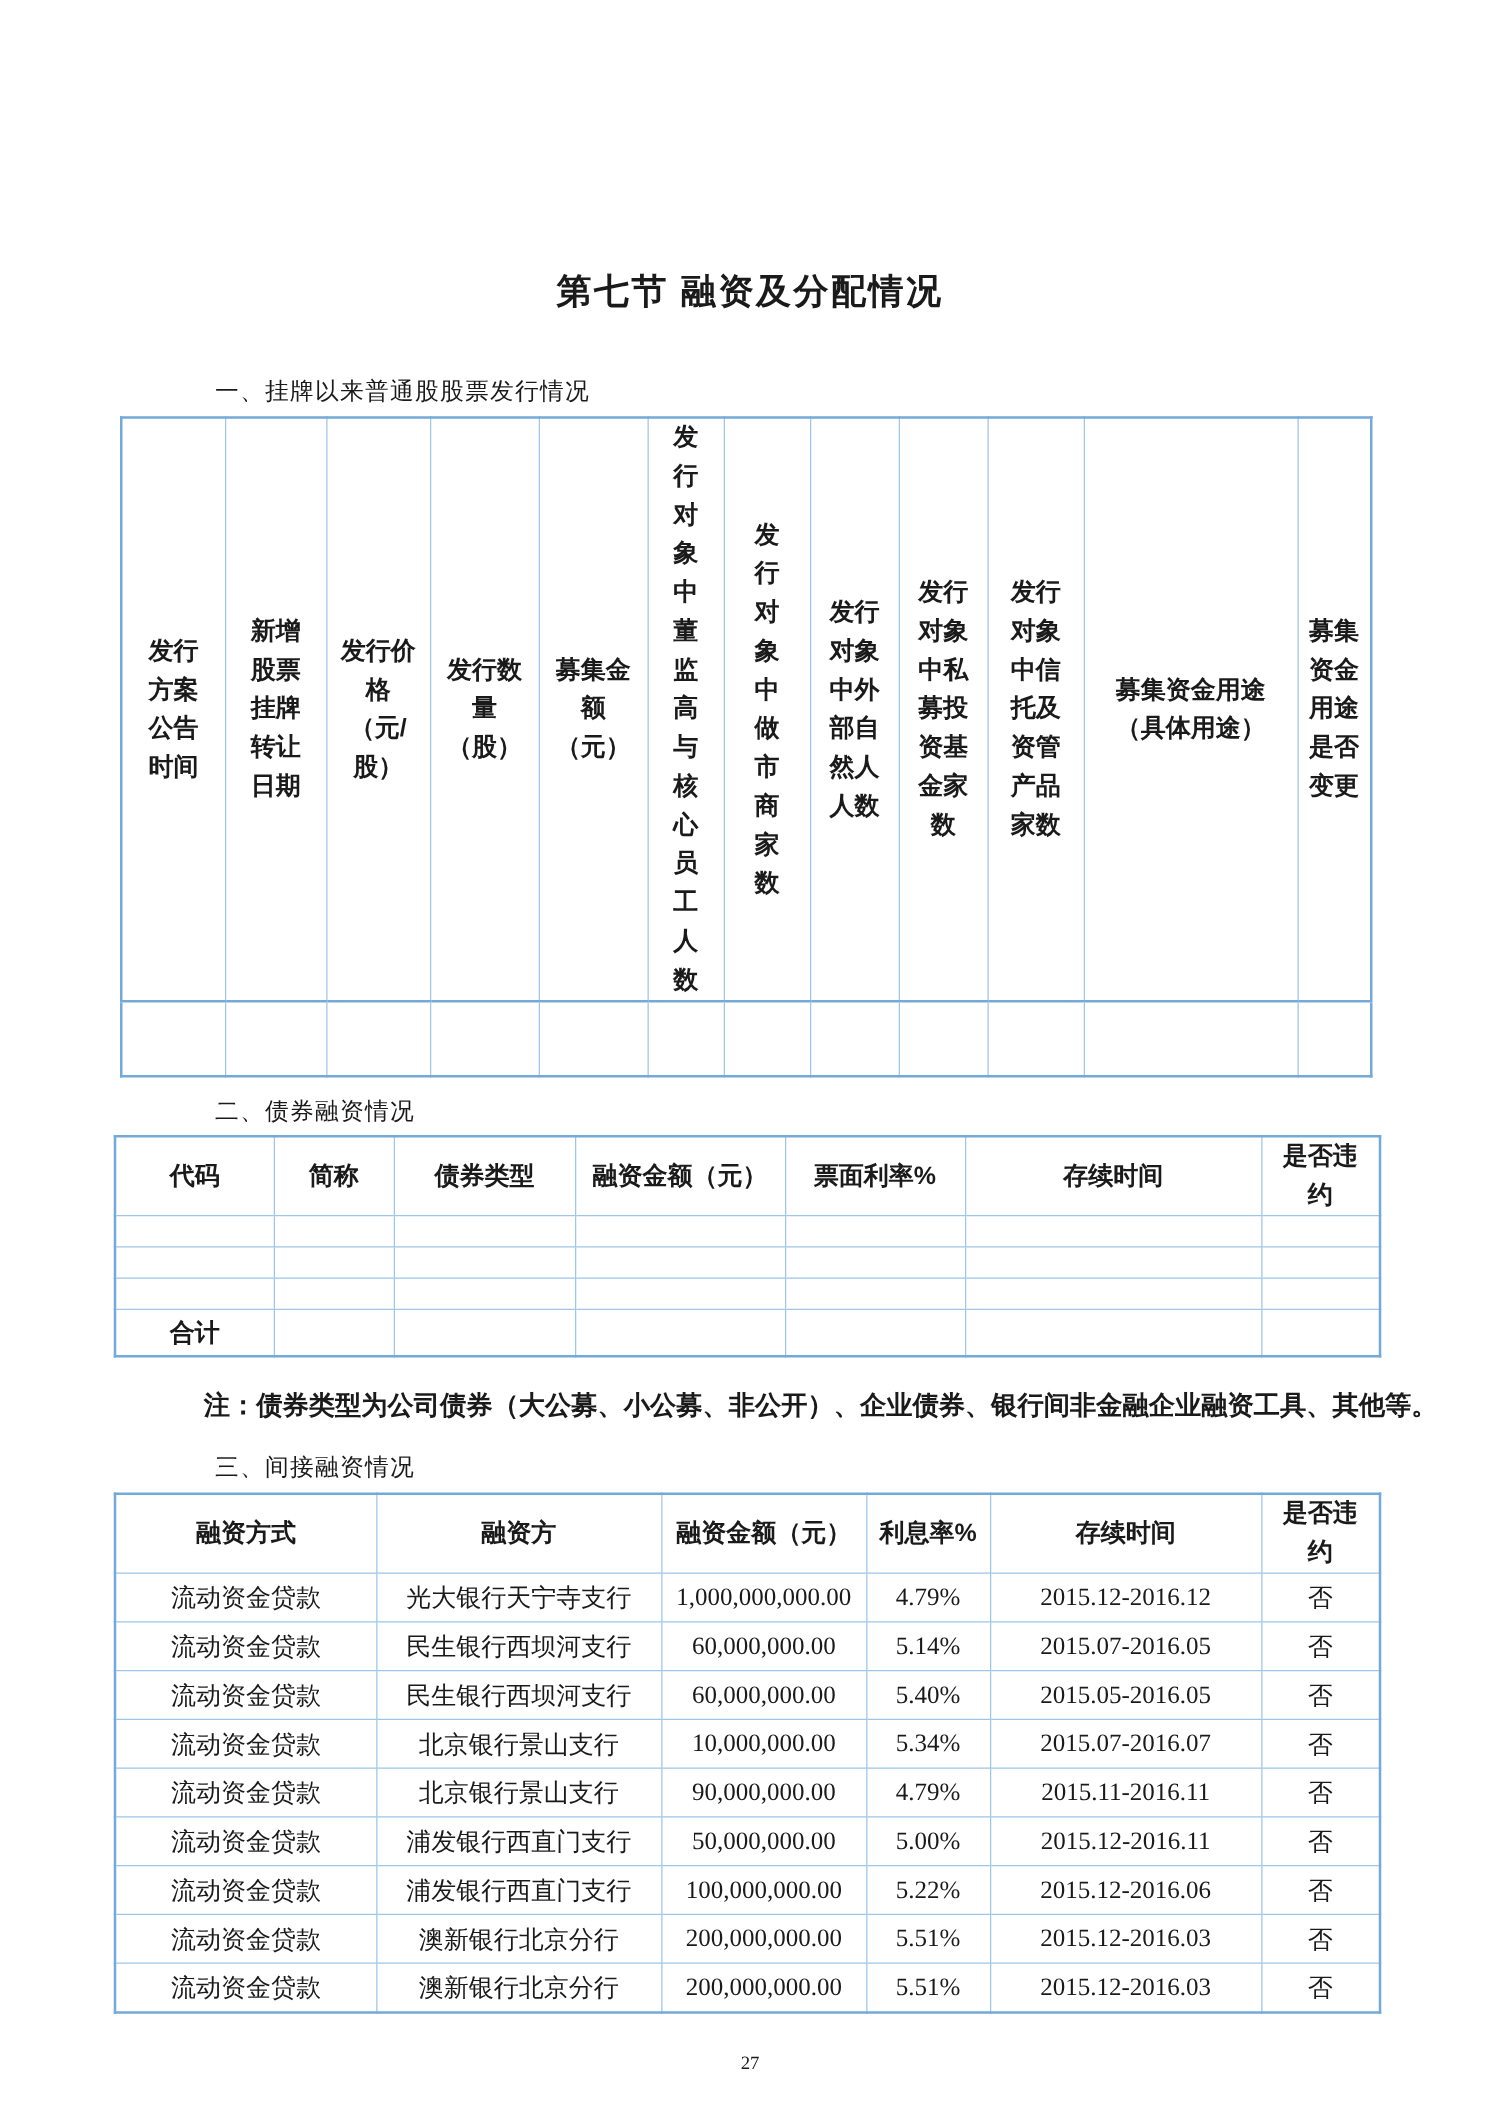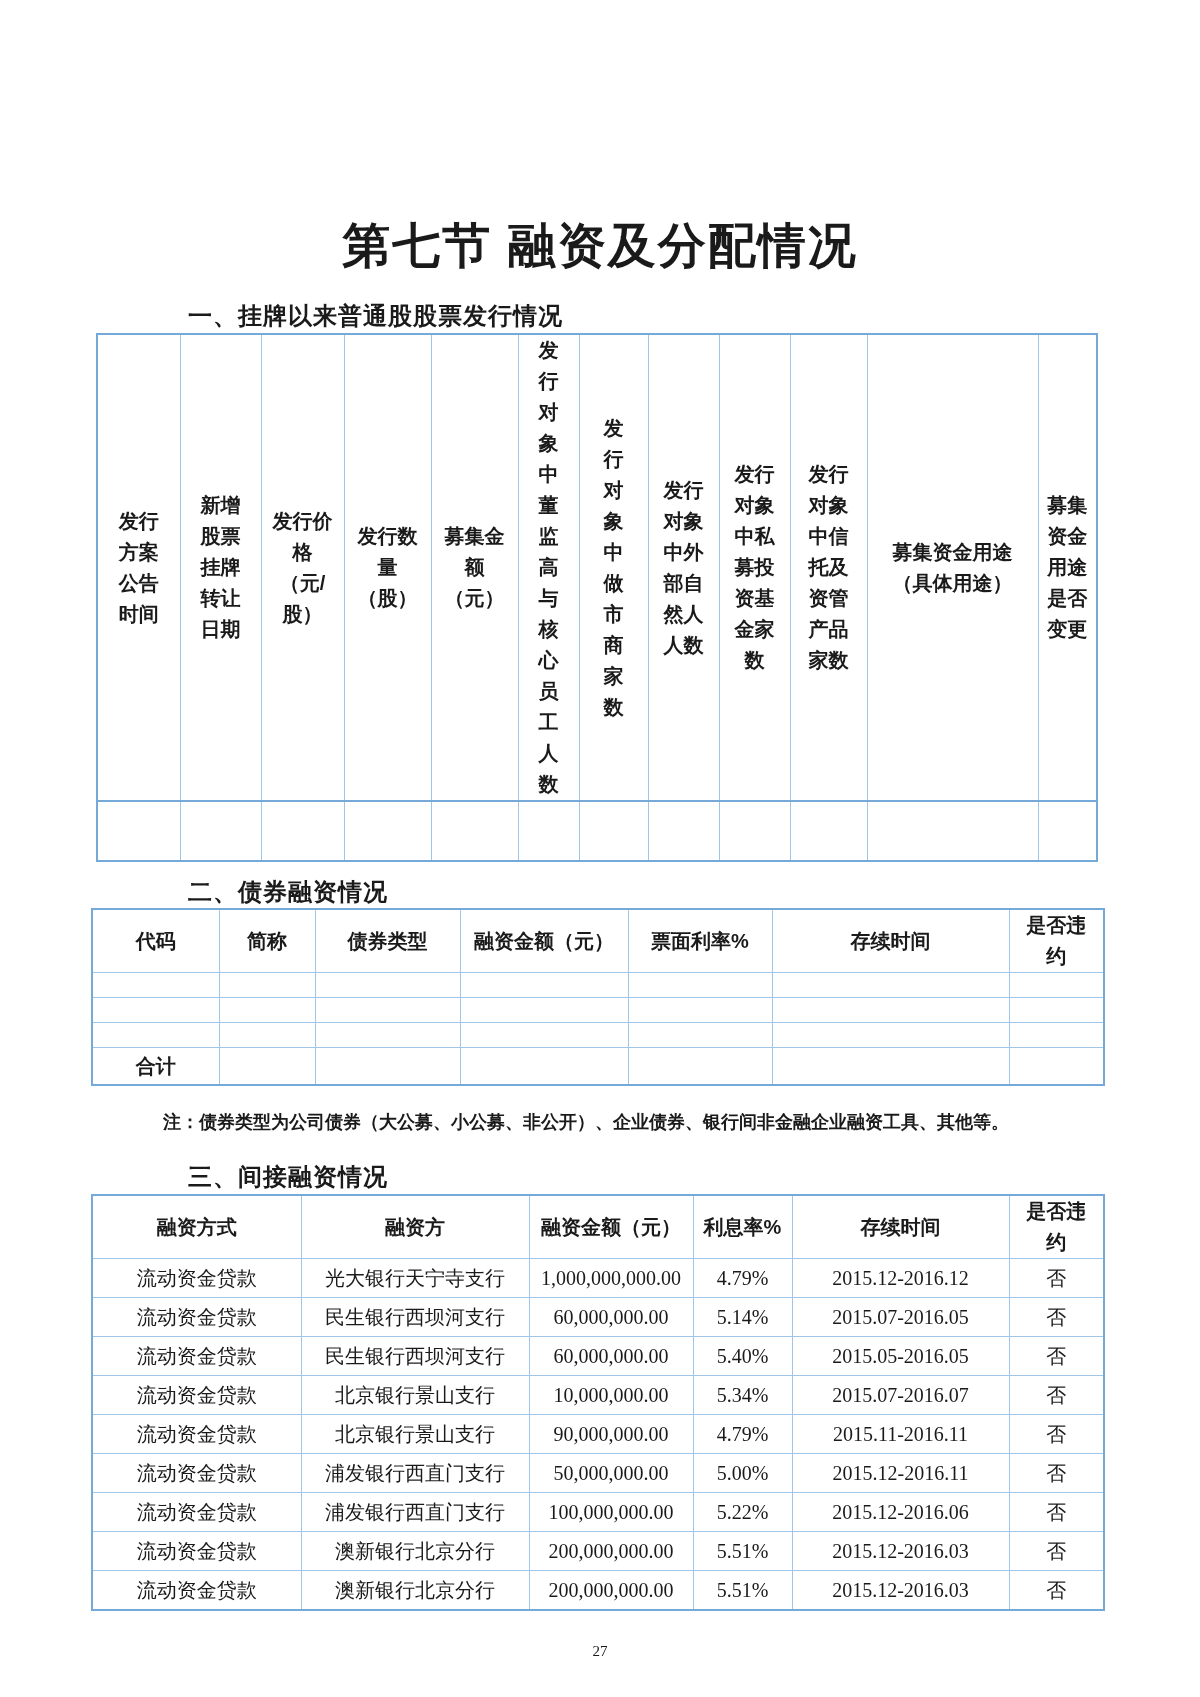--- a/index.html
+++ b/index.html
@@ -12,39 +12,39 @@
     color: #1a1a1a;
     overflow: hidden;
   }
   .doc-title {
     position: absolute;
     top: 214px; left: 0;
     width: 100%;
     text-align: center;
     font-family: "Liberation Sans", "DejaVu Sans", sans-serif;
     font-weight: bold;
-    font-size: 48px;
+    font-size: 28px;
     letter-spacing: 2px;
   }
   .section-heading {
     position: absolute;
-    left: 188px;
+    left: 172px;
     font-family: "Liberation Sans", "DejaVu Sans", sans-serif;
-    font-weight: bold;
-    font-size: 24px;
+    font-weight: normal;
+    font-size: 19px;
     letter-spacing: 1px;
   }
   .note-line {
     position: absolute;
     left: 163px;
     top: 1110px;
     width: 990px;
     font-family: "Liberation Sans", "DejaVu Sans", sans-serif;
     font-weight: 600;
-    font-size: 18px;
+    font-size: 21px;
   }
   .page-number {
     position: absolute;
     top: 1643px; left: 0;
     width: 100%;
     text-align: center;
     font-size: 15px;
   }
   table.doc-table {
     position: absolute;

